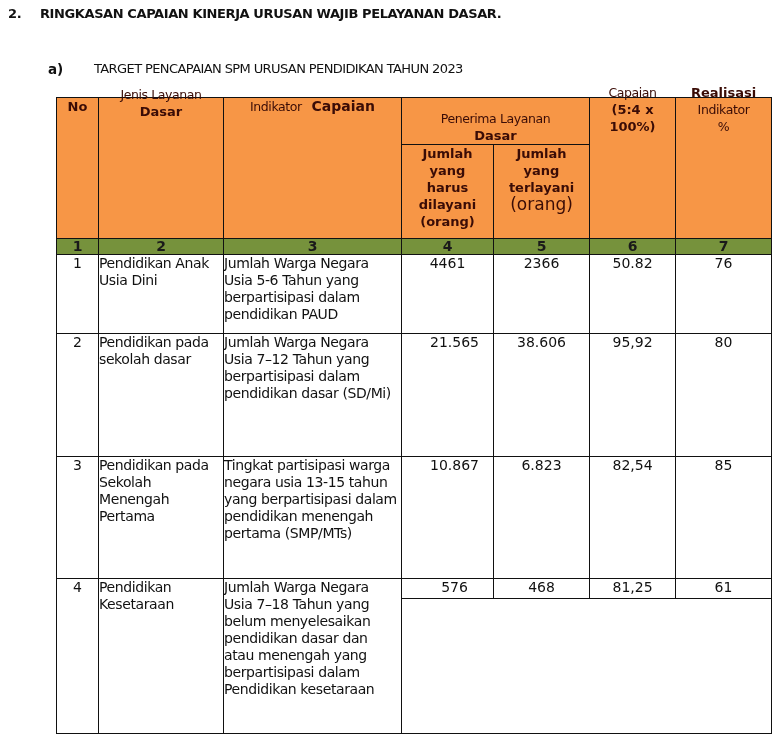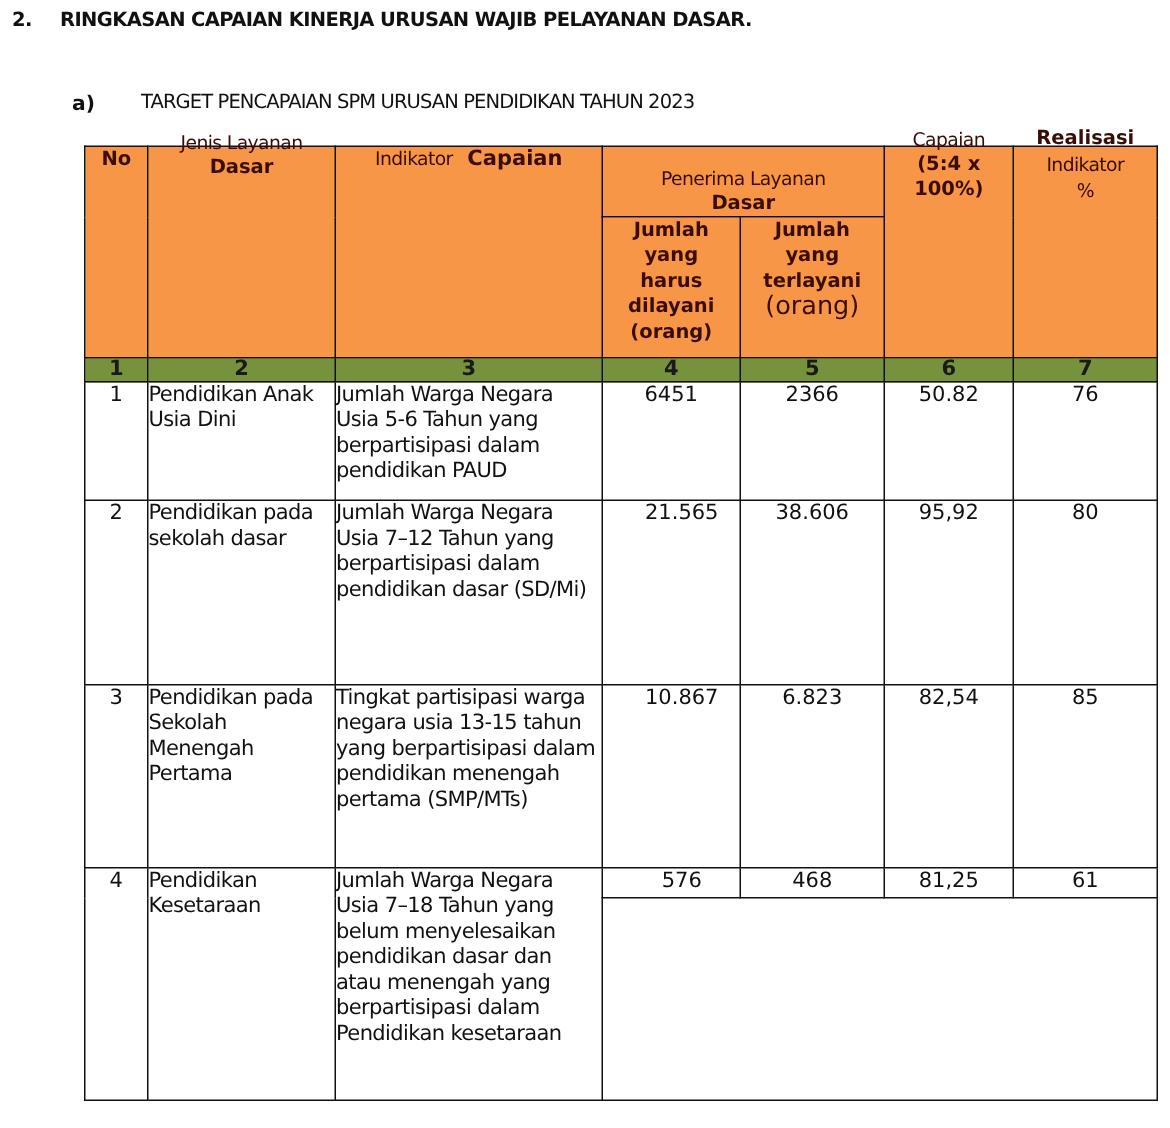--- a/index.html
+++ b/index.html
@@ -90,21 +90,21 @@
       <td>3</td>
       <td>4</td>
       <td>5</td>
       <td>6</td>
       <td>7</td>
     </tr>
     <tr style="height:79px">
       <td class="c no">1</td>
       <td class="c txt">Pendidikan Anak Usia Dini</td>
       <td class="c txt">Jumlah Warga Negara Usia 5-6 Tahun yang berpartisipasi dalam pendidikan PAUD</td>
-      <td class="c num">6451</td>
+      <td class="c num">4461</td>
       <td class="c num">2366</td>
       <td class="c num">50.82</td>
       <td class="c num">76</td>
     </tr>
     <tr style="height:123px">
       <td class="c no">2</td>
       <td class="c txt">Pendidikan pada sekolah dasar</td>
       <td class="c txt">Jumlah Warga Negara Usia 7–12 Tahun yang berpartisipasi dalam pendidikan dasar (SD/Mi)</td>
       <td class="c num left">21.565</td>
       <td class="c num">38.606</td>

